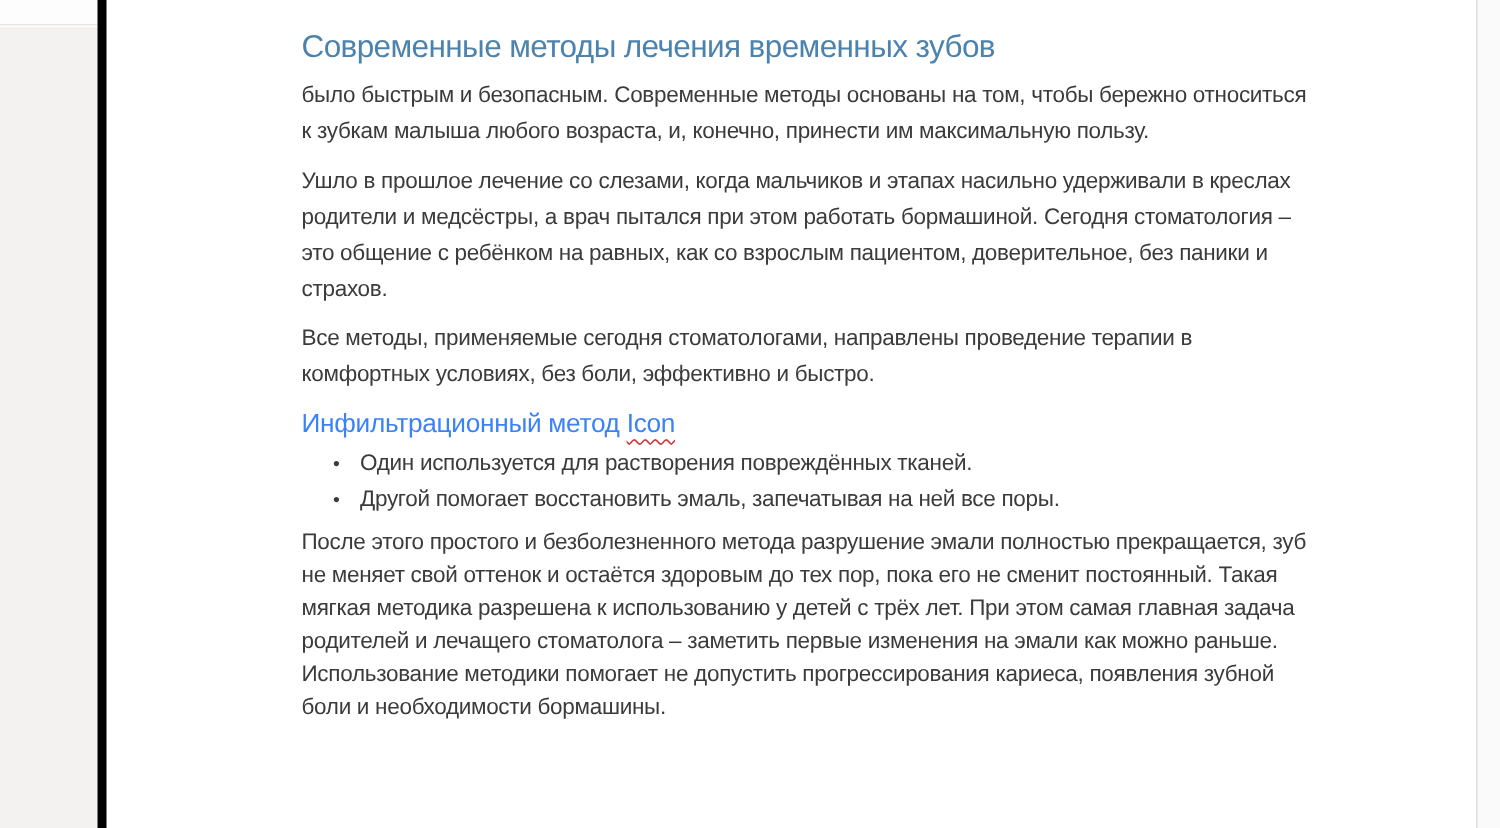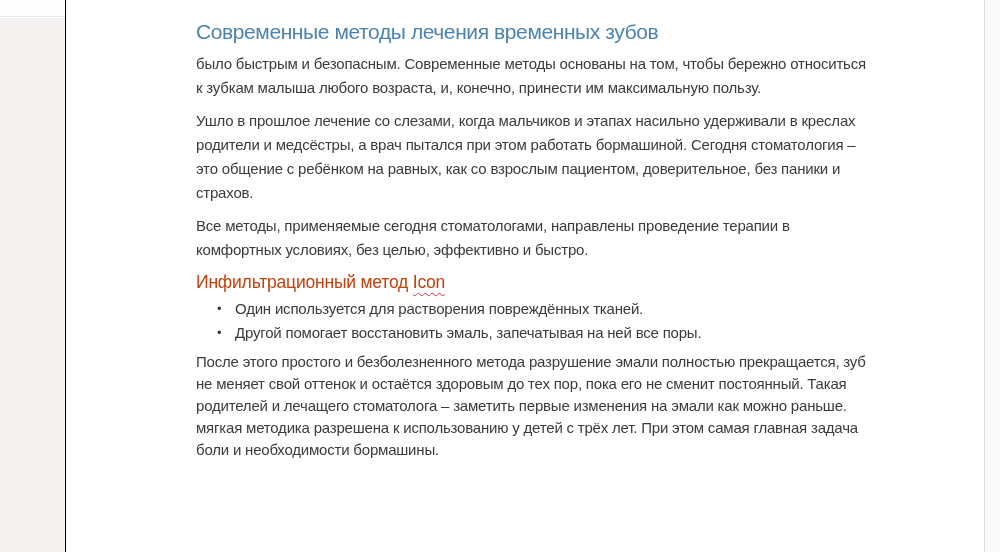--- a/index.html
+++ b/index.html
@@ -18,21 +18,21 @@
   }
   .left-strip {
     position: absolute; left: 0; top: 18px; width: 65px; height: 534px;
     background: #f4f2f0;
   }
 
   
   .page {
     position: absolute; left: 65px; top: 0; width: 919px; height: 552px;
     background: #ffffff;
-    border-left: 1px solid #000000;
+    border-left: 6px solid #000000;
   }
 
   
   .right-gutter {
     position: absolute; left: 984px; top: 0; width: 16px; height: 552px;
     background: #fafafa; border-left: 1px solid #dcdcdc;
   }
 
   .content {
     position: absolute; left: 130px; top: 0; width: 760px;
@@ -43,21 +43,21 @@
   h1.doc-h1 {
     font-size: 21px; line-height: 28px; font-weight: 400;
     letter-spacing: -0.4px;
     color: #4c83ae;
     margin: 0 0 6px 0;
     white-space: nowrap;
   }
   h2.doc-h2 {
     font-size: 17.5px; line-height: 22px; font-weight: 400;
     letter-spacing: -0.2px;
-    color: #c2410c;
+    color: #3b82f6;
     margin: 0 0 4px 0;
     white-space: nowrap;
   }
 
   .para { margin: 0 0 9px 0; }
   .para.last { margin-bottom: 0; }
   .line {
     font-size: 15px; line-height: 24px;
     letter-spacing: -0.2px;
     white-space: nowrap;
@@ -97,42 +97,43 @@
 
       <div class="para">
         <div class="line">Ушло в прошлое лечение со слезами, когда мальчиков и этапах насильно удерживали в креслах</div>
         <div class="line">родители и медсёстры, а врач пытался при этом работать бормашиной. Сегодня стоматология –</div>
         <div class="line">это общение с ребёнком на равных, как со взрослым пациентом, доверительное, без паники и</div>
         <div class="line">страхов.</div>
       </div>
 
       <div class="para">
         <div class="line">Все методы, применяемые сегодня стоматологами, направлены проведение терапии в</div>
-        <div class="line">комфортных условиях, без целью, эффективно и быстро.</div>
+        <div class="line">комфортных условиях, без боли, эффективно и быстро.</div>
       </div>
 
       <h2 class="doc-h2"><span>Инфильтрационный метод </span><span class="spell">Icon</span></h2>
 
 
       <div class="para bullets">
         <div class="line bullet-line">
           <span class="bullet-dot">•</span>
           <span>Один используется для растворения повреждённых тканей.</span>
         </div>
         <div class="line bullet-line">
           <span class="bullet-dot">•</span>
           <span>Другой помогает восстановить эмаль, запечатывая на ней все поры.</span>
         </div>
       </div>
 
       <div class="para tight last">
         <div class="line">После этого простого и безболезненного метода разрушение эмали полностью прекращается, зуб</div>
         <div class="line">не меняет свой оттенок и остаётся здоровым до тех пор, пока его не сменит постоянный. Такая</div>
+        <div class="line">мягкая методика разрешена к использованию у детей с трёх лет. При этом самая главная задача</div>
         <div class="line">родителей и лечащего стоматолога – заметить первые изменения на эмали как можно раньше.</div>
-        <div class="line">мягкая методика разрешена к использованию у детей с трёх лет. При этом самая главная задача</div>
+        <div class="line">Использование методики помогает не допустить прогрессирования кариеса, появления зубной</div>
         <div class="line">боли и необходимости бормашины.</div>
       </div>
 
     </div>
   </div>
 
   <div class="right-gutter"></div>
 
 </div>
 

